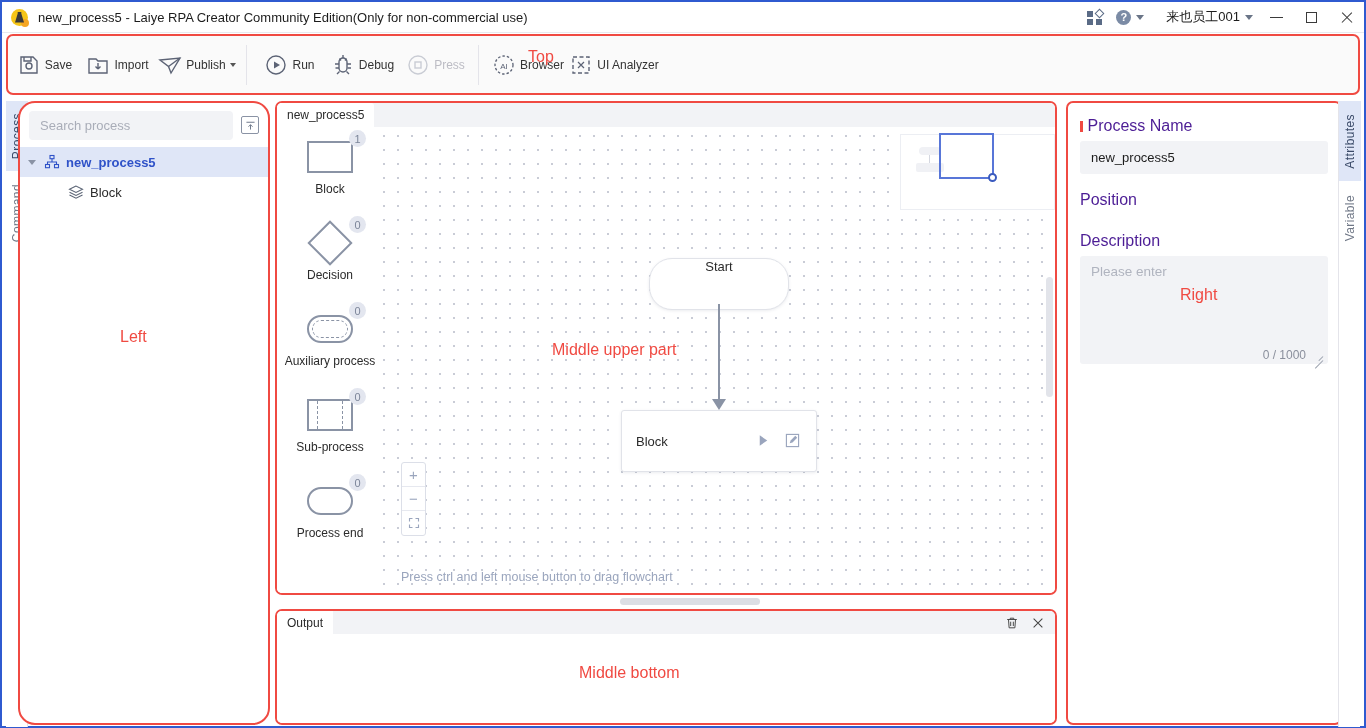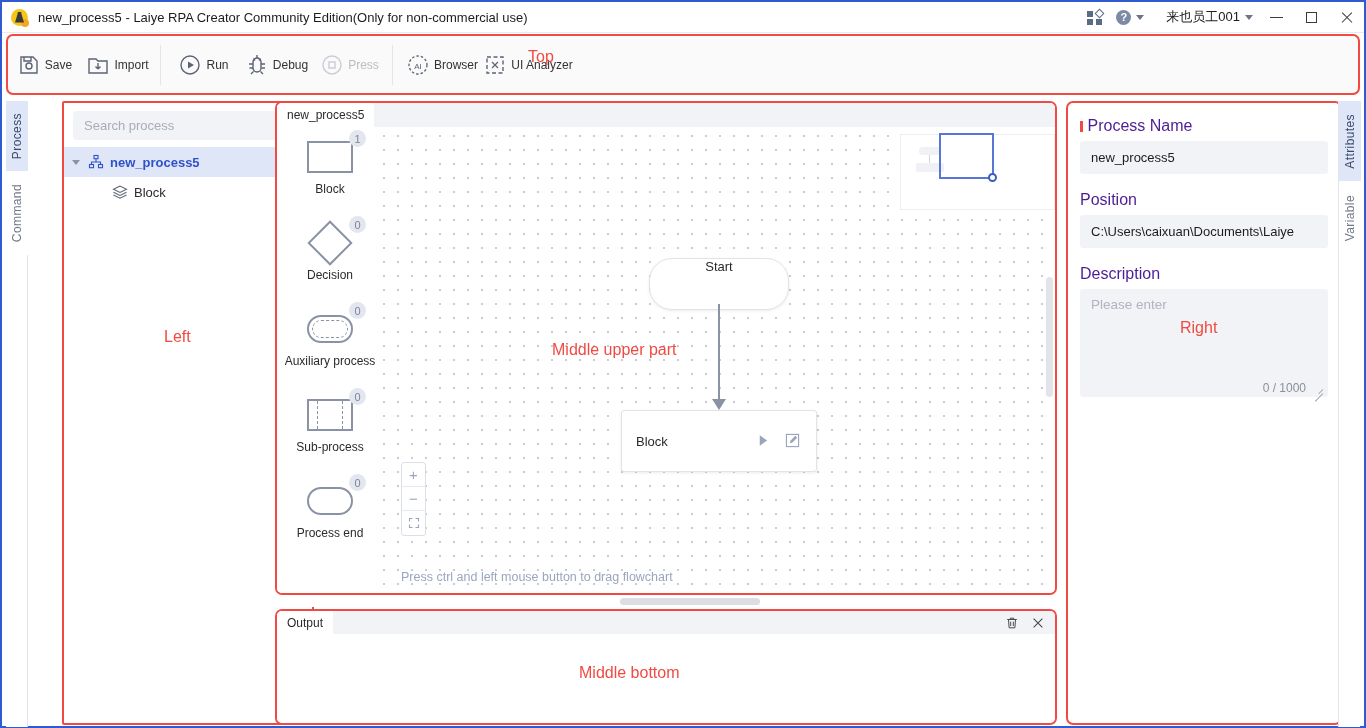--- a/index.html
+++ b/index.html
@@ -125,22 +125,22 @@
   .vtab span {
     writing-mode: vertical-rl; transform: rotate(180deg); letter-spacing: .4px;
   }
   .vtab.active { background: #dfe6f7; color: #3a4a68; }
   .vtab-process { height: 70px; }
   .vtab-command { height: 84px; }
 
   
   .left-panel {
     position: absolute; left: 16px; top: 99px; width: 252px; height: 624px;
-    border: 2.5px solid #f04a42; border-radius: 2px;
-    background: #ffffff; overflow: hidden; margin-left: 44px;
+    border: 2.5px solid #f04a42; border-radius: 17px;
+    background: #ffffff; overflow: hidden;
   }
   .search-row {
     display: flex; align-items: center; height: 44px; padding: 0 9px; gap: 8px;
   }
   .search-box {
     flex: 1; height: 29px; background: #f2f3f6; border: none; border-radius: 4px;
     padding: 0 11px; font-size: 13px; color: #333;
     font-family: "Liberation Sans", sans-serif;
   }
   .search-box::placeholder { color: #a9adb8; }
@@ -409,20 +409,31 @@
         <div class="tool-label">Save</div>
       </div>
       <div class="tool-btn">
         <div class="tool-ico">
           <svg viewBox="0 0 24 24" width="24" height="24" fill="none" stroke="currentColor" stroke-width="1.4">
             <path d="M3 6h7l2 2h9v12H3z"></path>
               <path d="M12 10v6m0 0l-2.5-2.5M12 16l2.5-2.5"></path>
           </svg>
         </div>
         <div class="tool-label">Import</div>
+      </div>
+      <div class="tool-btn tool-wide">
+        <div class="tool-ico">
+          <svg viewBox="0 0 24 24" width="24" height="24" fill="none" stroke="currentColor" stroke-width="1.4">
+            <path d="M2 7l20-2-9 15-2.5-6.5z"></path>
+              <path d="M10.5 13.5L22 5"></path>
+          </svg>
+        </div>
+        <div class="tool-label">
+          <span>Publish</span><span class="pub-chev"></span>
+        </div>
       </div>
     </div>
     <div class="tool-sep"></div>
     <div class="tool-group">
       <div class="tool-btn">
         <div class="tool-ico">
           <svg viewBox="0 0 24 24" width="24" height="24" fill="none" stroke="currentColor" stroke-width="1.4">
             <circle cx="12" cy="12" r="9"></circle>
               <path d="M10 8.5l6 3.5-6 3.5z" fill="currentColor" stroke="none"></path>
           </svg>
@@ -638,21 +649,20 @@
     <div class="field-label">
       <span class="req-mark"></span>
       <span>Process Name</span>
     </div>
     <input class="field-input" type="text" value="new_process5" style="">
     <div class="field-gap"></div>
 
     <div class="field-label">
       <span>Position</span>
     </div>
-    <input class="field-input" type="text" value="C:\Users\caixuan\Documents\Laiye" style="">
     <div class="field-gap"></div>
 
     <div class="field-label">
       <span>Description</span>
     </div>
     <div class="ta-wrap">
       <textarea class="field-textarea" placeholder="Please enter" style=""></textarea>
       <div class="ta-count">0 / 1000</div>
       <div class="ta-grip"></div>
       <div class="overlay-label" style="left:100px; top:30px;">Right</div>

